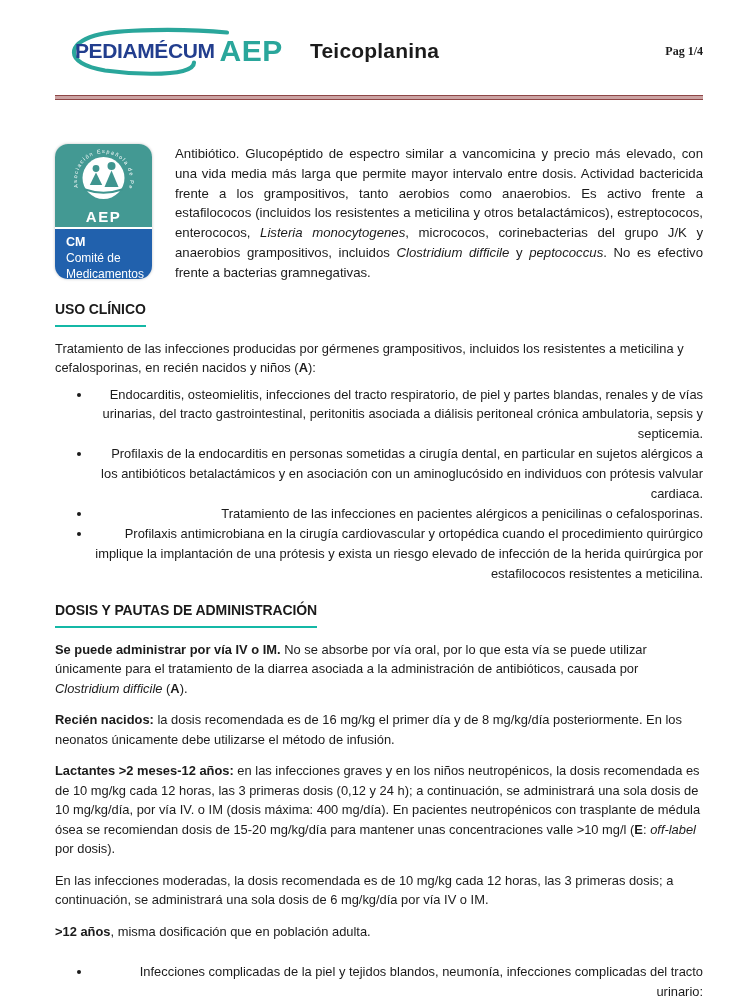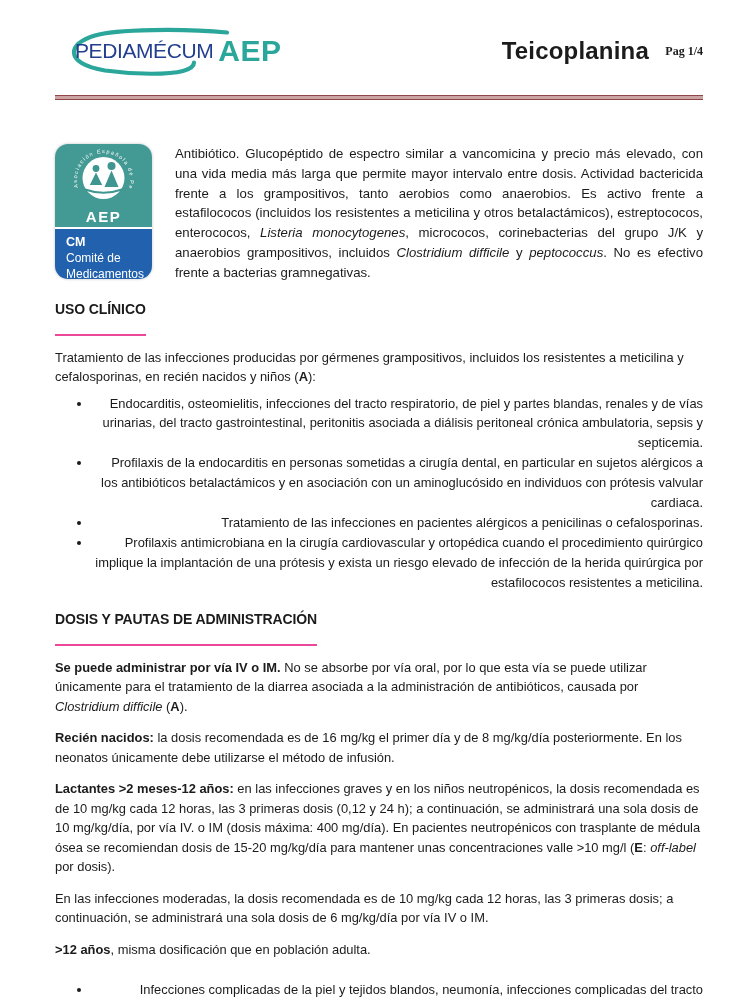--- a/index.html
+++ b/index.html
@@ -24,29 +24,29 @@
   }
   .b{font-weight:700;}
   .i{font-style:italic;}
 
   
   .page-header{display:flex;align-items:center;height:50px;}
   .brand{position:relative;width:255px;height:50px;flex:none;display:flex;align-items:center;}
   .brand svg.swoosh{position:absolute;left:0;top:0;width:255px;height:50px;}
   .brand-name{
     position:relative;margin-left:20px;
-    font-size:21px;font-weight:400;letter-spacing:-0.4px;
+    font-size:21px;font-weight:700;letter-spacing:-0.4px;
     color:var(--brand-blue);
   }
   .brand-acronym{
     position:relative;margin-left:5px;
     font-size:30px;font-weight:800;letter-spacing:0.5px;
     color:var(--brand-teal);
   }
-  .doc-title{flex:1;text-align:right;font-size:24px;font-weight:700;letter-spacing:0.2px;}
+  .doc-title{flex:1;text-align:left;font-size:21px;font-weight:700;letter-spacing:0.2px;}
   .page-num{flex:none;width:54px;text-align:right;font-size:12px;font-weight:700;font-family:Liberation Serif, serif;}
 
   .rule{
     margin-top:19px;height:5px;
     border-top:1.6px solid var(--rule-red);
     border-bottom:1.6px solid var(--rule-red);
     background:#cba3a3;
   }
 
   
@@ -75,21 +75,21 @@
     flex:1;margin-left:23px;
     font-size:13.2px;line-height:19.8px;
     text-align:justify;
   }
 
   
   h2.sec-heading{
     margin-top:18px;font-size:14px;letter-spacing:-0.1px;
   }
   h2.sec-heading span{
-    display:inline-block;border-bottom:2px solid #ec4899;padding-bottom:17px;
+    display:inline-block;border-bottom:2px solid #14b8a6;padding-bottom:8px;
   }
   .body-p{margin-top:12px;font-size:12.9px;line-height:19.5px;}
   ul.doc-list{margin-top:7px;padding-left:37px;font-size:12.9px;line-height:19.9px;text-align:right;}
   ul.doc-list li{padding-left:3px;}
   .dosis-heading{margin-top:15px;}
 </style>
 </head>
 <body>
 
 <div class="page">

